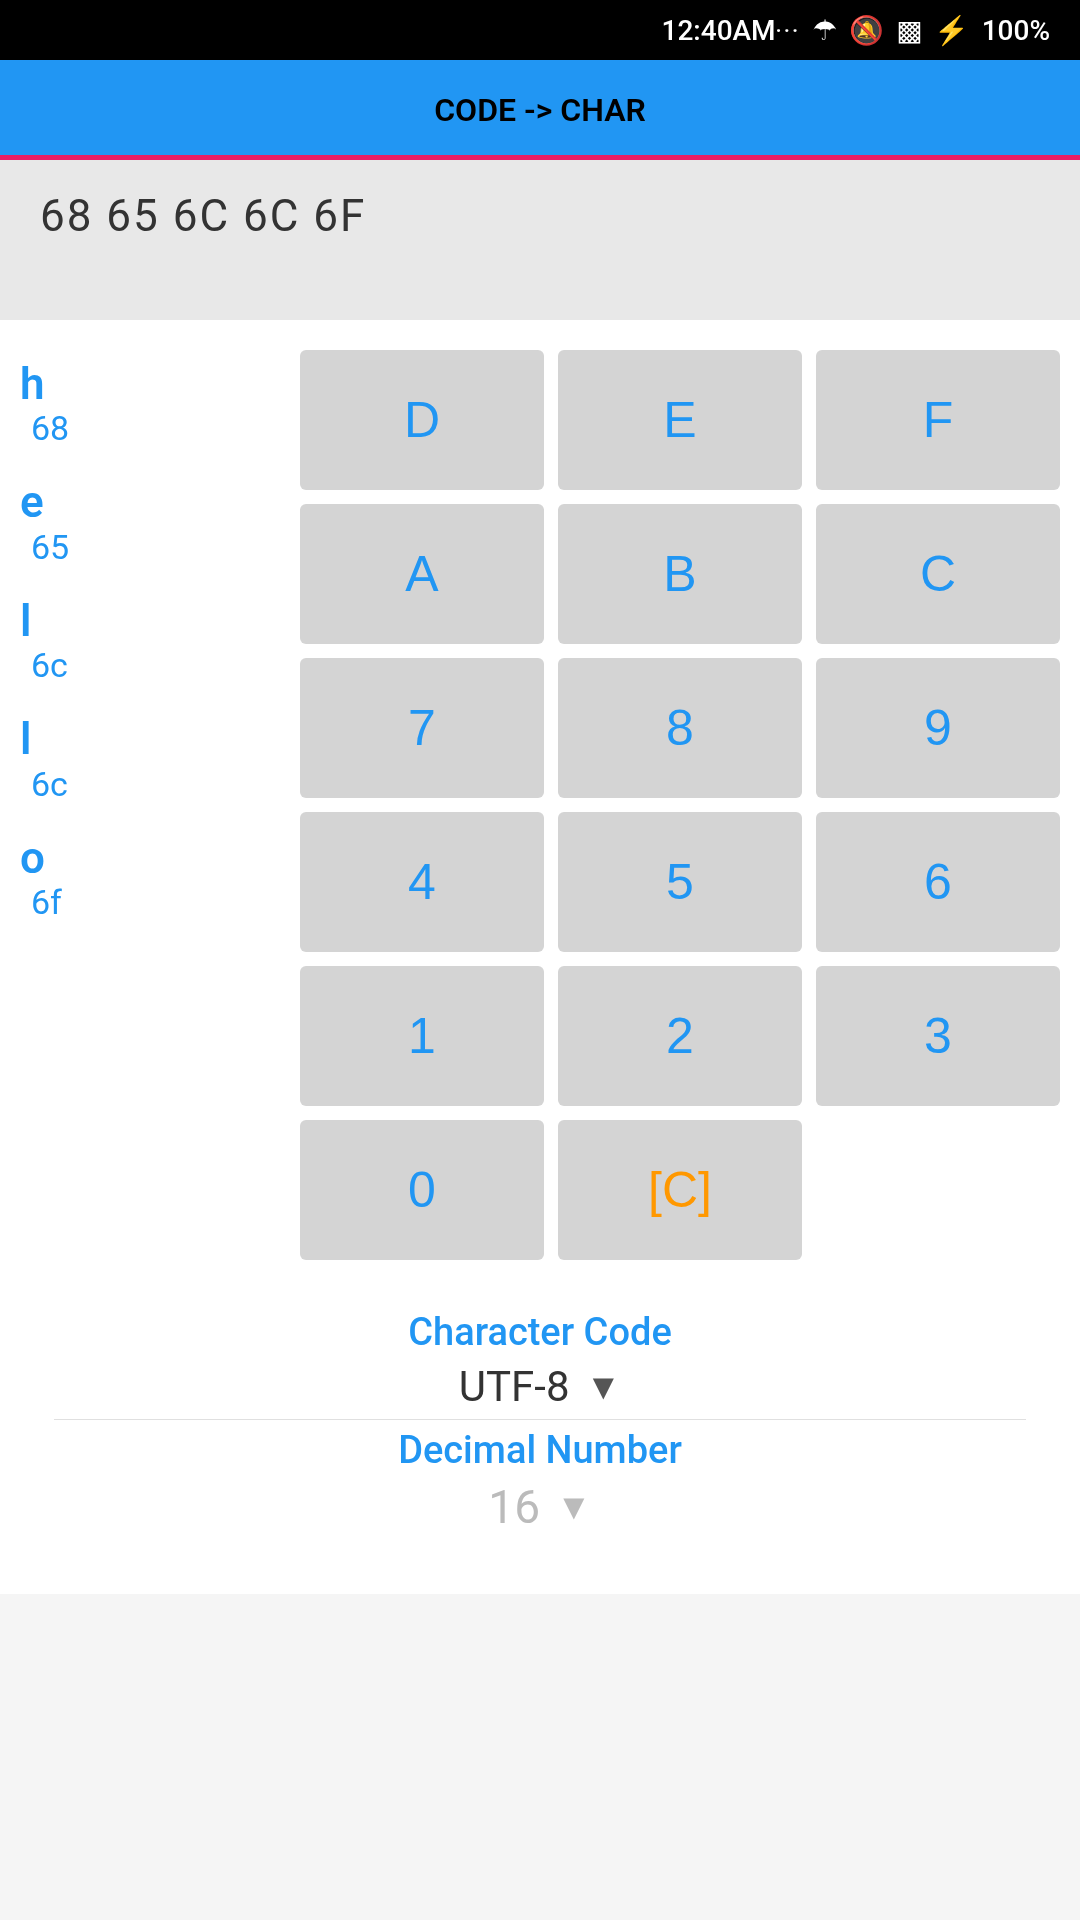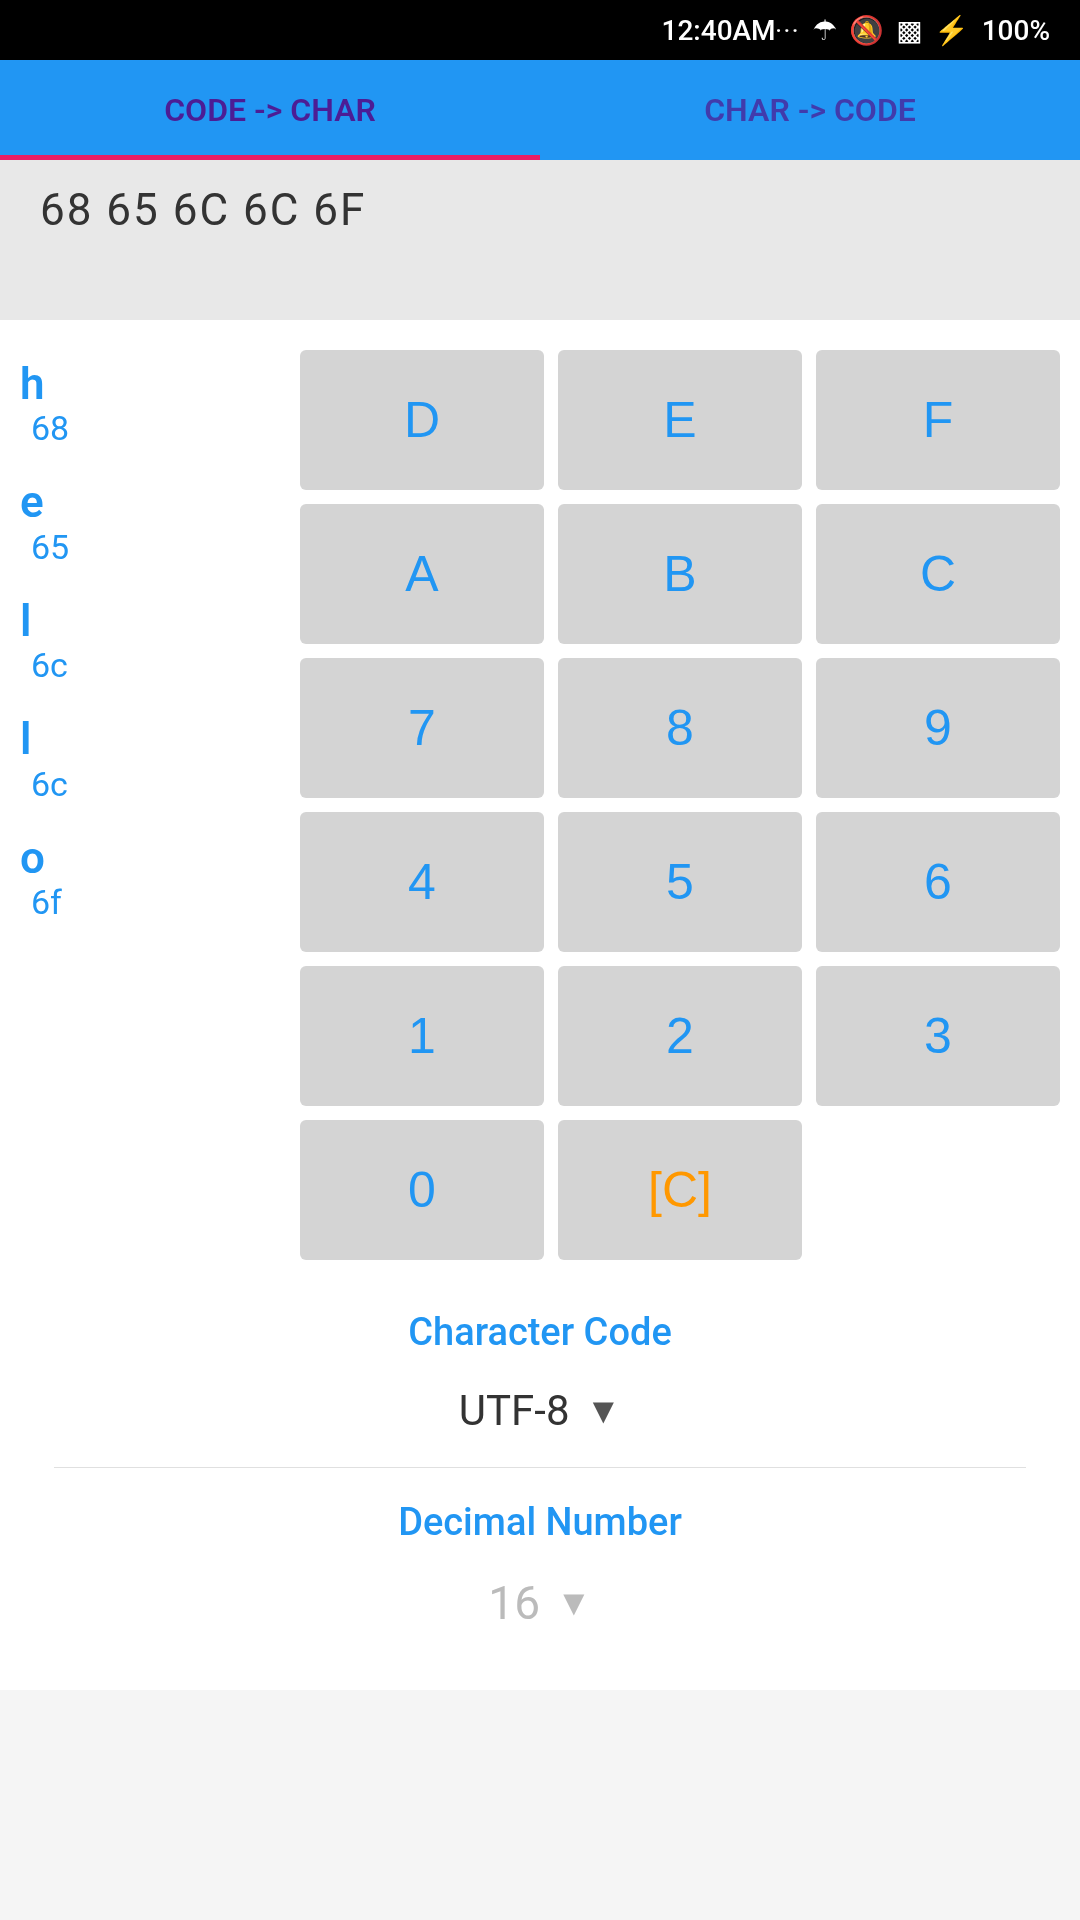--- a/index.html
+++ b/index.html
@@ -50,21 +50,21 @@
       height: 100px;
     }
 
     .tab {
       flex: 1;
       display: flex;
       align-items: center;
       justify-content: center;
       font-size: 32px;
       font-weight: 600;
-      color: #4c1d95;
+      color: #000000;
       cursor: pointer;
       position: relative;
     }
 
     .tab.active::after {
       content: '';
       position: absolute;
       bottom: 0;
       left: 0;
       right: 0;
@@ -74,21 +74,21 @@
 
     .tab.inactive {
       opacity: 0.75;
     }
 
     
     .input-display {
       width: 100%;
       background: #e8e8e8;
       min-height: 160px;
-      padding: 24px 40px;
+      padding: 30px 40px;
       display: flex;
       align-items: flex-start;
     }
 
     .input-text {
       font-size: 44px;
       color: #333;
       letter-spacing: 2px;
     }
 
@@ -159,21 +159,21 @@
     }
 
     
     .bottom-section {
       width: 100%;
       background: #fff;
       padding: 20px 0 60px 0;
       display: flex;
       flex-direction: column;
       align-items: center;
-      gap: 32px;
+      gap: 8px;
     }
 
     .section-label {
       font-size: 38px;
       color: #2196F3;
       font-weight: 500;
       text-align: center;
     }
 
     .dropdown-row {
@@ -222,23 +222,20 @@
     <span>🔕</span>
     <span>▩</span>
     <span>⚡</span>
     <span>100%</span>
   </div>
 </div>
 
 <div class="tab-bar">
   <div class="tab active">
     <span>CODE -&gt; CHAR</span>
-  </div>
-  <div class="tab inactive">
-    <span>CHAR -&gt; CODE</span>
   </div>
 </div>
 
 <div class="input-display">
   <span class="input-text">68 65 6C 6C 6F</span>
 </div>
 
 <div class="main-content">
 
   <div class="char-list">

